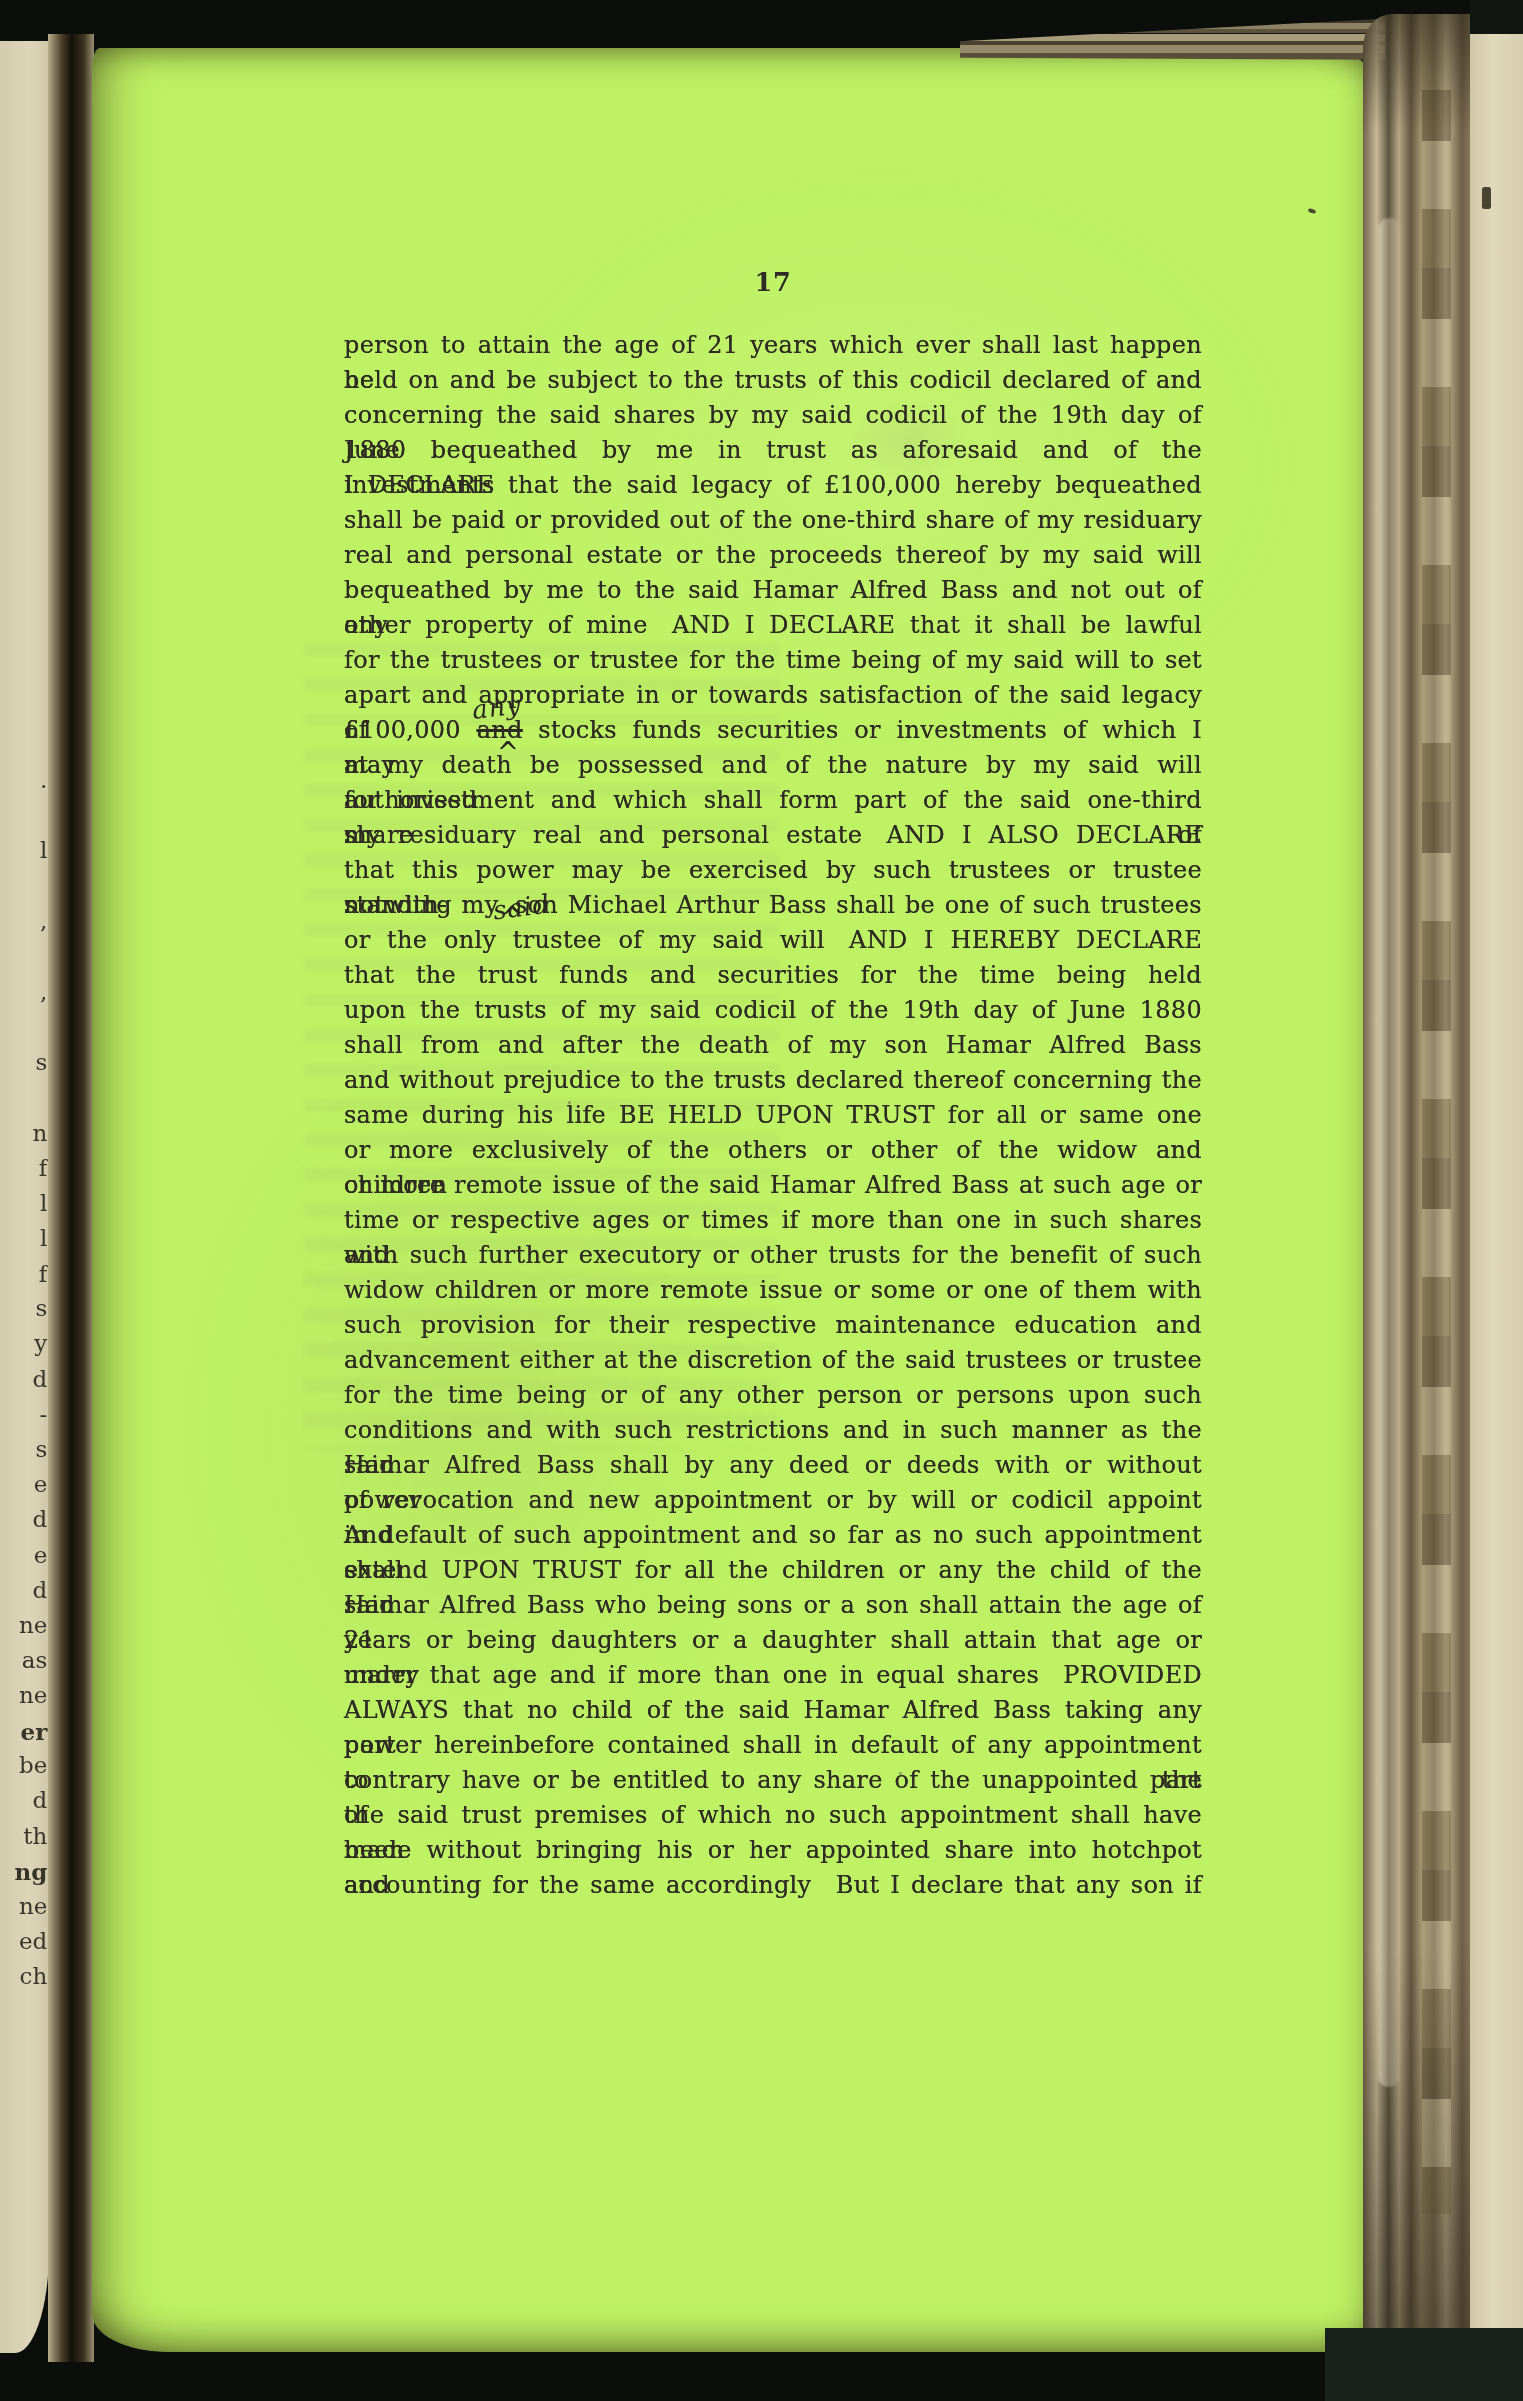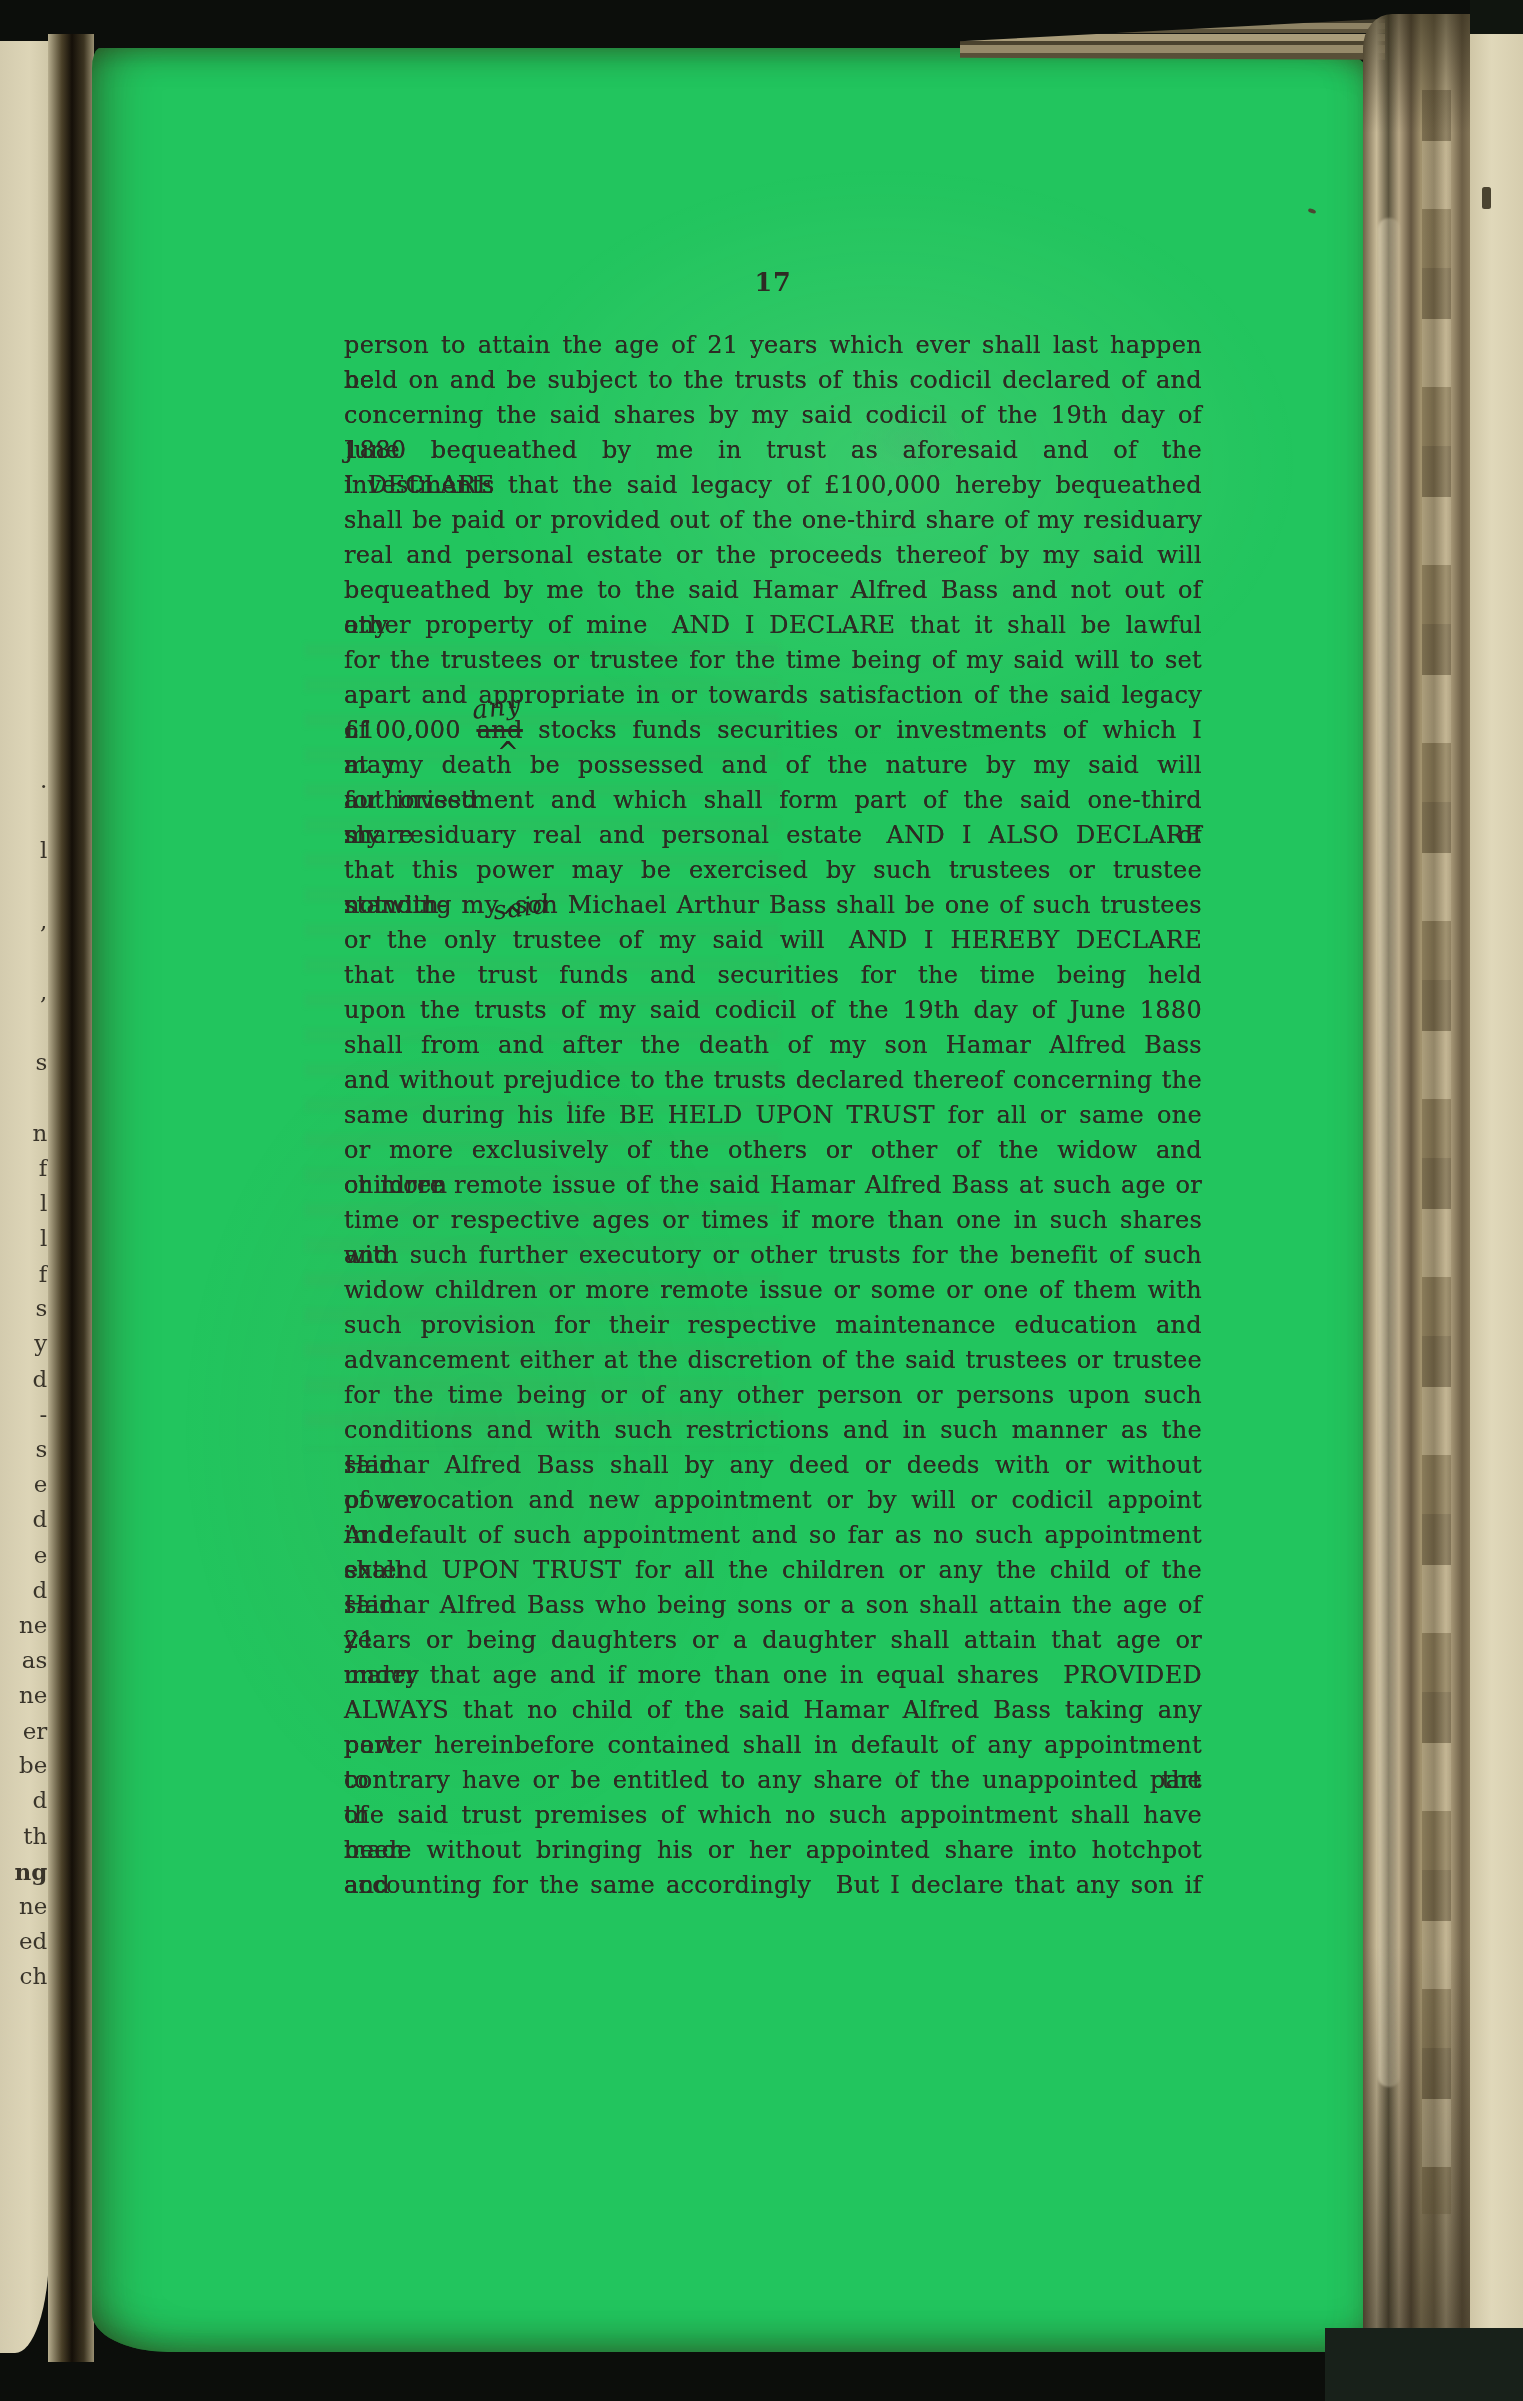--- a/index.html
+++ b/index.html
@@ -8,21 +8,21 @@
   
   .facing-page{position:absolute;left:0;top:41px;width:49px;height:2312px;
                background:linear-gradient(90deg,#d3cbae,#ddd5b7 60%,#cfc7a8);
                border-bottom-right-radius:34px 102px;}
   .frag{position:absolute;right:1.7px;color:#39342a;font-size:23px;line-height:23px;}
   
   .gutter{position:absolute;left:48px;top:34px;width:46px;height:2328px;
           background:linear-gradient(90deg,#b7ae8f 0%,#4a4028 30%,#140f08 52%,#3c3421 78%,#9a9072 100%);}
   
   .page{position:absolute;left:92px;top:48px;width:1278px;height:2304px;
-        background:#22c55e;
+        background:#bef264;
         border-radius:8.5px 51px 22px 76px / 20.4px 29px 25.5px 39px;
         box-shadow:inset 29px 0 51px -20.4px rgba(45,35,12,.50),
                    inset -24px 0 39px -24px rgba(70,58,28,.38),
                    inset 0 22px 32px -22px rgba(45,38,15,.55),
                    inset 0 -29px 42px -27px rgba(45,38,15,.60);}
   .page-texture{position:absolute;inset:0;border-radius:inherit;
         background:radial-gradient(ellipse 595px 425px at 62% 18%, rgba(255,250,225,.10), transparent 70%),
                    radial-gradient(ellipse 425px 595px at 30% 60%, rgba(120,110,80,.07), transparent 70%),
                    radial-gradient(ellipse 76px 51px at 64% 17%, rgba(110,105,120,.10), transparent 80%);}
   .show-through{position:absolute;left:212px;top:595px;width:476px;height:807px;
@@ -86,21 +86,21 @@
       <span class="frag" style="top: 1327px;">d</span>
       <span class="frag" style="top: 1362px;">-</span>
       <span class="frag" style="top: 1397px;">s</span>
       <span class="frag" style="top: 1432px;">e</span>
       <span class="frag" style="top: 1467px;">d</span>
       <span class="frag" style="top: 1503px;">e</span>
       <span class="frag" style="top: 1538px;">d</span>
       <span class="frag" style="top: 1573px;">ne</span>
       <span class="frag" style="top: 1608px;">as</span>
       <span class="frag" style="top: 1643px;">ne</span>
-      <span class="frag" style="top: 1679px;">er</span>
+      <span class="frag" style="top: 1679px; font-weight: bold;">er</span>
       <span class="frag" style="top: 1713px;">be</span>
       <span class="frag" style="top: 1748px;">d</span>
       <span class="frag" style="top: 1784px;">th</span>
       <span class="frag" style="top: 1819px; font-weight: bold;">ng</span>
       <span class="frag" style="top: 1854px;">ne</span>
       <span class="frag" style="top: 1889px;">ed</span>
       <span class="frag" style="top: 1924px;">ch</span>
     </div>
 
   <div class="gutter"></div>

